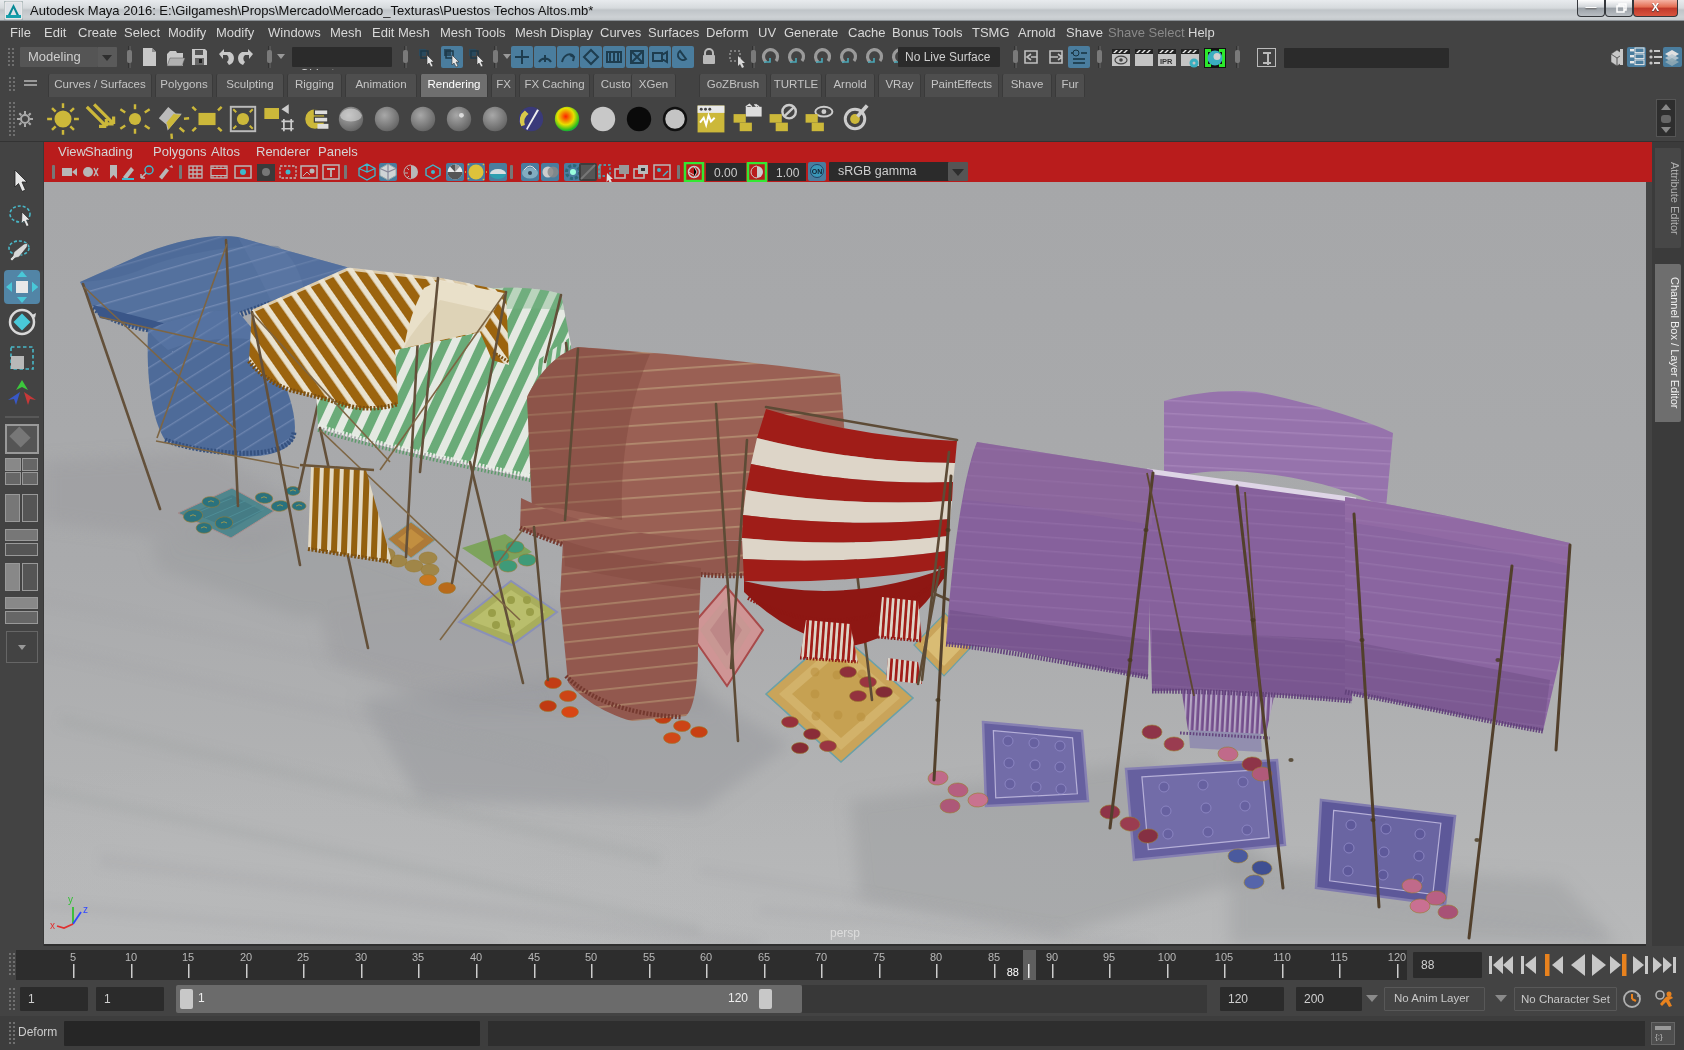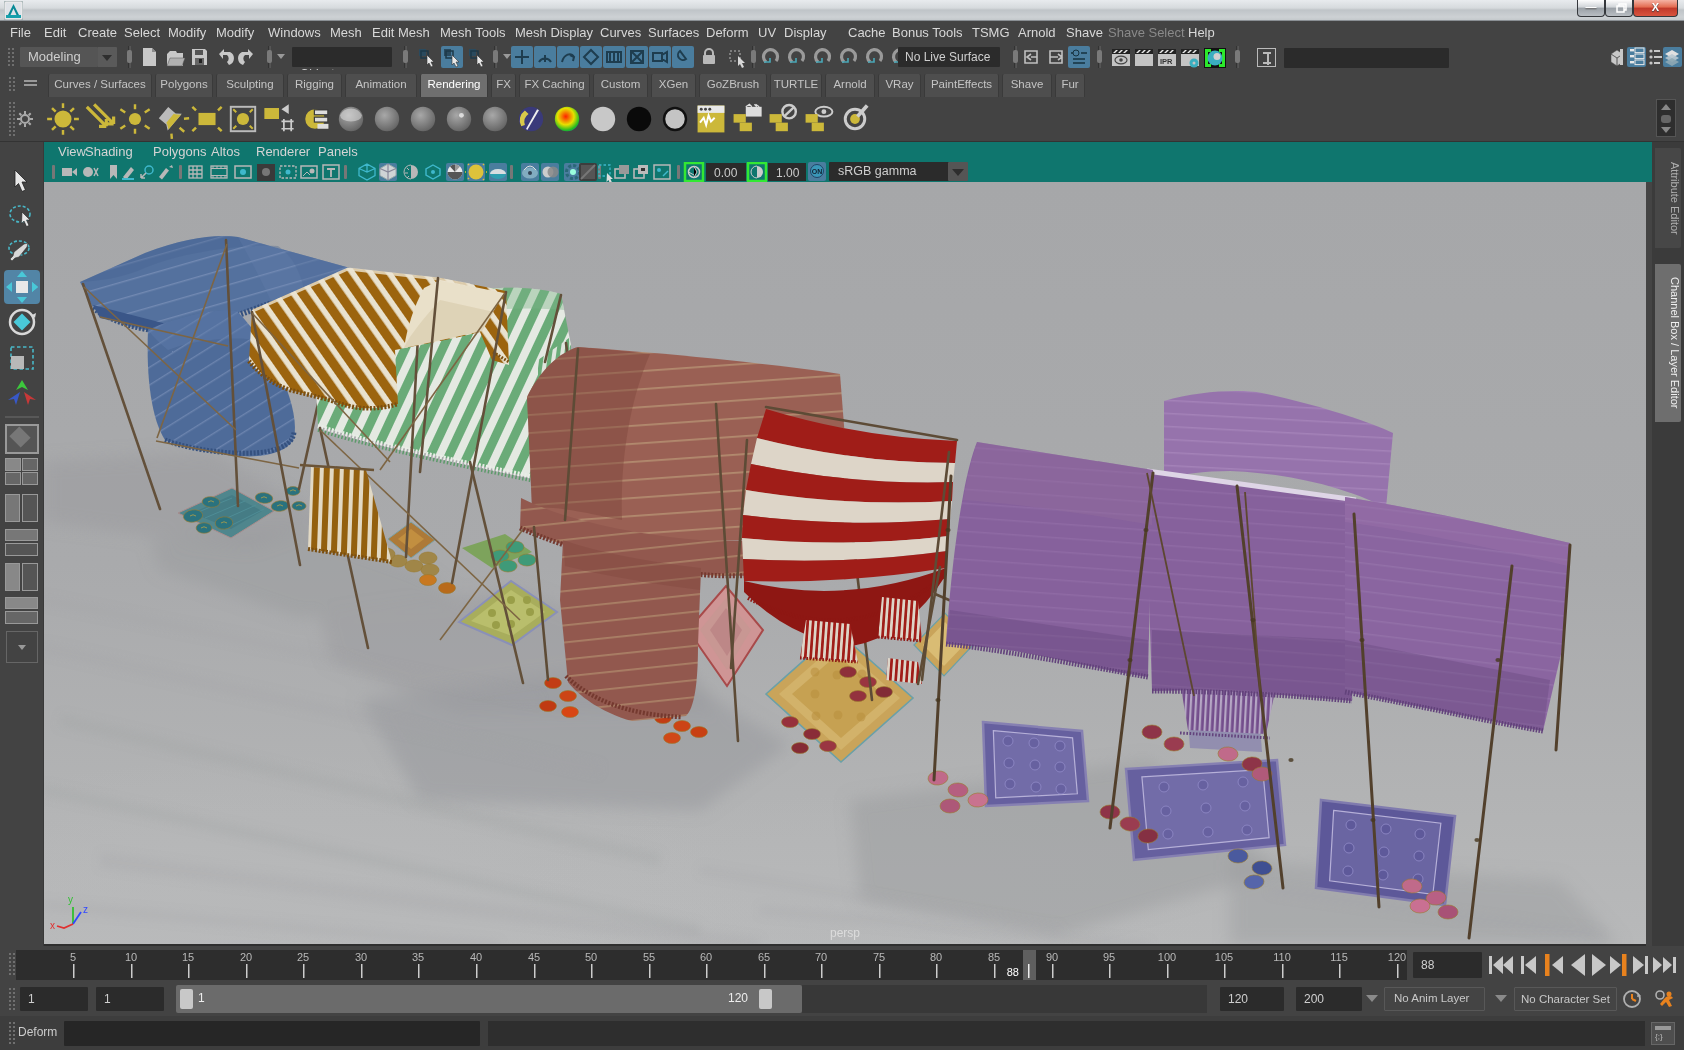--- a/index.html
+++ b/index.html
@@ -28,21 +28,21 @@
 .blue{background:#4a7d9e}
 
 #shelftabs{left:0;top:70px;width:1684px;height:27px;background:#434343}
 .stab{position:absolute;top:4px;height:23px;background:#4e4e4e;color:#c4c4c4;font-size:11.5px;
  padding:4px 0 0 0;text-align:center;white-space:nowrap;border-radius:2px 2px 0 0;border-left:1px solid #3a3a3a;border-right:1px solid #3a3a3a}
 .stab.on{background:#6f6f6f;color:#fff}
 
 #shelf{left:0;top:97px;width:1684px;height:45px;background:#434343;border-bottom:1px solid #333}
 
 #toolbox{left:0;top:142px;width:44px;height:804px;background:#434343;border-right:1px solid #393939}
-#panelhead{left:44px;top:142px;width:1608px;height:40px;background:#0f766e}
+#panelhead{left:44px;top:142px;width:1608px;height:40px;background:#b91c1c}
 .pmenu{position:absolute;top:2px;font-size:13px;color:#d4d4d4}
 #sidebar{left:1652px;top:142px;width:32px;height:804px;background:#3b3b3b}
 .vtab{position:absolute;left:3px;width:26px;color:#c0c0c0;background:#4a4a4a;
  writing-mode:vertical-rl;font-size:11px;padding:8px 0;text-align:center;border-radius:0 2px 2px 0}
 
 #timerow{left:0;top:946px;width:1684px;height:36px;background:#434343}
 #rangerow{left:0;top:982px;width:1684px;height:34px;background:#434343}
 #cmdrow{left:0;top:1016px;width:1684px;height:34px;background:#3d3d3d}
 .dots{position:absolute;width:7px;
  background-image:radial-gradient(circle,#6f6f6f 1px,transparent 1.3px);background-size:4px 4px}
@@ -50,20 +50,21 @@
 </style></head><body>
 <div id="root">
 
 <div id="title" class="abs">
 <svg class="abs" style="left:4px;top:1px" width="19" height="19" viewBox="0 0 19 19">
         <rect x="0" y="0" width="19" height="19" rx="2" fill="#e8e8ea" stroke="#9aa"></rect>
         <rect x="2" y="2" width="15" height="12" fill="#dfe3e8"></rect>
         <path d="M4 14 L9.5 3 L15 14 L12.5 14 L9.5 7.5 L6.5 14 Z" fill="#0a8a96"></path>
         <rect x="2" y="14" width="15" height="3" fill="#16a0ac"></rect>
       </svg>
+<div class="txt">Autodesk Maya 2016: E:\Gilgamesh\Props\Mercado\Mercado_Texturas\Puestos Techos Altos.mb*</div>
 <div class="winbtn" style="left:1577px;width:28px">
         <span style="color:#fff">—</span>
       </div>
 <div class="winbtn" style="left:1605px;width:28px"><svg width="28" height="17">
           <rect x="11" y="6" width="7" height="6" fill="none" stroke="#fff" stroke-width="1.5"></rect>
           <path d="M13 6 v-2 h7 v6 h-2" fill="none" stroke="#fff" stroke-width="1.5"></path>
         </svg></div>
 <div class="winbtn close" style="left:1633px;width:45px">
         <span>X</span>
       </div>
@@ -77,21 +78,21 @@
 <div class="menu" style="left:216px;color:#d8d8d8">Modify</div>
 <div class="menu" style="left:268px;color:#d8d8d8">Windows</div>
 <div class="menu" style="left:330px;color:#d8d8d8">Mesh</div>
 <div class="menu" style="left:372px;color:#d8d8d8">Edit Mesh</div>
 <div class="menu" style="left:440px;color:#d8d8d8">Mesh Tools</div>
 <div class="menu" style="left:515px;color:#d8d8d8">Mesh Display</div>
 <div class="menu" style="left:600px;color:#d8d8d8">Curves</div>
 <div class="menu" style="left:648px;color:#d8d8d8">Surfaces</div>
 <div class="menu" style="left:706px;color:#d8d8d8">Deform</div>
 <div class="menu" style="left:758px;color:#d8d8d8">UV</div>
-<div class="menu" style="left:784px;color:#d8d8d8">Display</div>
+<div class="menu" style="left:784px;color:#d8d8d8">Generate</div>
 <div class="menu" style="left:848px;color:#d8d8d8">Cache</div>
 <div class="menu" style="left:892px;color:#d8d8d8">Bonus Tools</div>
 <div class="menu" style="left:972px;color:#d8d8d8">TSMG</div>
 <div class="menu" style="left:1018px;color:#d8d8d8">Arnold</div>
 <div class="menu" style="left:1066px;color:#d8d8d8">Shave</div>
 <div class="menu" style="left:1108px;color:#8a8a8a">Shave Select</div>
 <div class="menu" style="left:1188px;color:#d8d8d8">Help</div>
 </div>
 <div id="toolbar" class="abs">
 <div class="dots" style="left:7px;top:3px;height:20px"></div>
@@ -262,21 +263,21 @@
 <div class="abs" style="left:24px;top:10px;width:13px;height:2px;background:#999;box-shadow:0 4px 0 #999"></div>
 <div class="stab" style="left:48px;width:104px">Curves / Surfaces</div>
 <div class="stab" style="left:155px;width:58px">Polygons</div>
 <div class="stab" style="left:216px;width:68px">Sculpting</div>
 <div class="stab" style="left:287px;width:55px">Rigging</div>
 <div class="stab" style="left:345px;width:72px">Animation</div>
 <div class="stab on" style="left:420px;width:68px">Rendering</div>
 <div class="stab" style="left:491px;width:25px">FX</div>
 <div class="stab" style="left:519px;width:71px">FX Caching</div>
 <div class="stab" style="left:593px;width:55px">Custom</div>
-<div class="stab" style="left:651px;width:45px">XGen</div>
+<div class="stab" style="left:631px;width:45px">XGen</div>
 <div class="stab" style="left:699px;width:68px">GoZBrush</div>
 <div class="stab" style="left:770px;width:52px">TURTLE</div>
 <div class="stab" style="left:825px;width:50px">Arnold</div>
 <div class="stab" style="left:878px;width:43px">VRay</div>
 <div class="stab" style="left:924px;width:75px">PaintEffects</div>
 <div class="stab" style="left:1002px;width:50px">Shave</div>
 <div class="stab" style="left:1055px;width:30px">Fur</div>
 </div>
 <div id="shelf" class="abs">
 <div class="dots" style="left:8px;top:4px;height:36px"></div>

